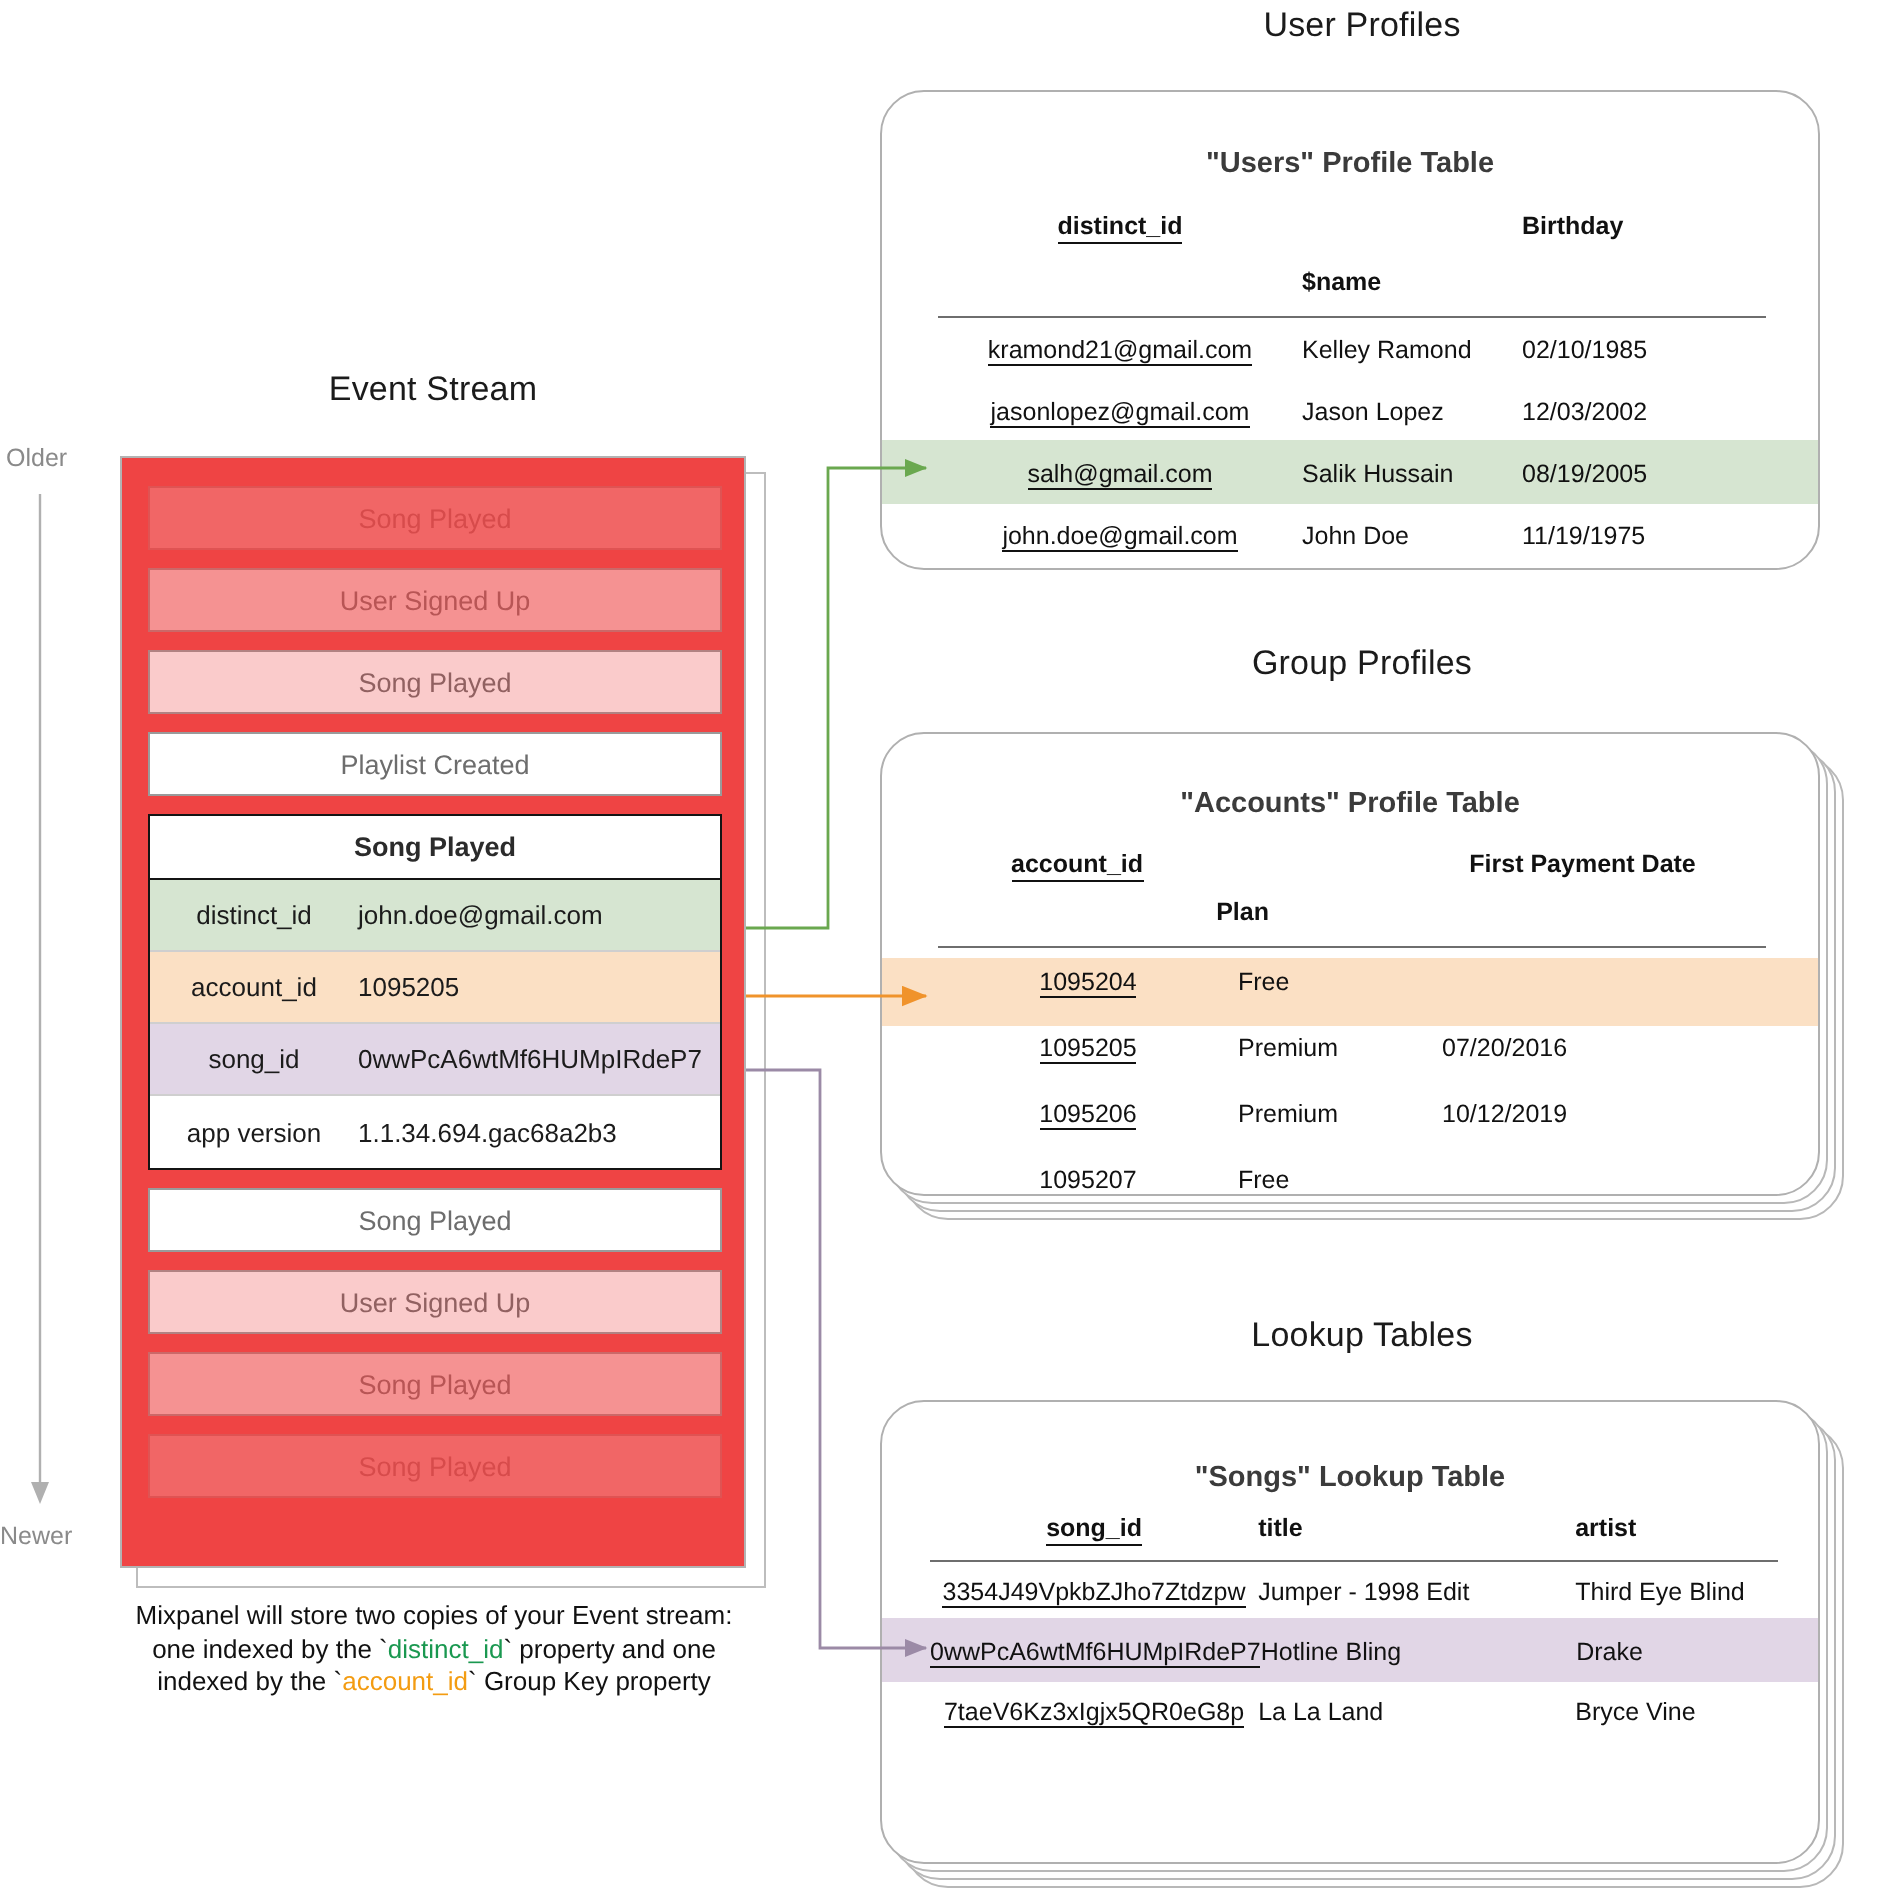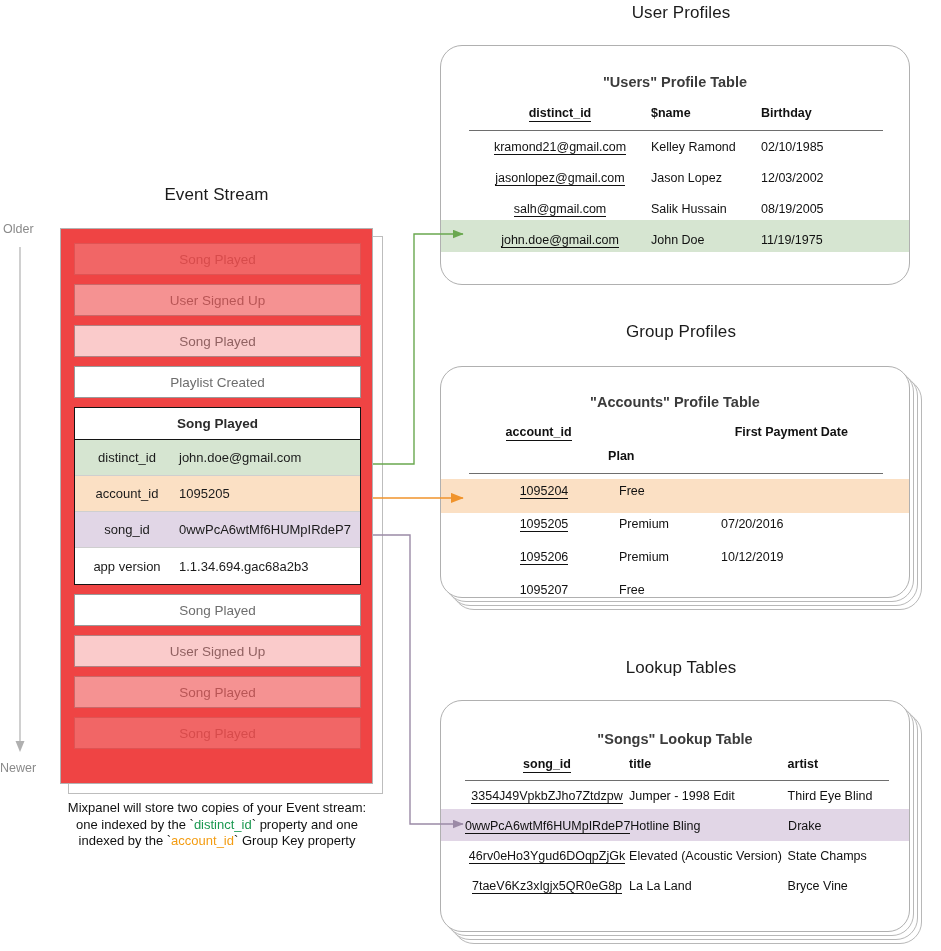--- a/index.html
+++ b/index.html
@@ -170,21 +170,21 @@
   <div class="section-title" style="left:440px;top:3px;width:482px;">User Profiles</div>
   <div class="card-stack" style="left:440px;top:45px;width:482px;height:240px;">
     <div class="card-main" style="width:470px;height:240px;">
       <div class="card-title" style="top:28px;">"Users" Profile Table</div>
 
       <div class="hl-band" style="left:0;top:174px;width:470px;height:32px;background:#d6e5d1;"></div>
 
       <div class="tbl" style="left:28px;top:60px;width:414px;">
         <div class="thead">
           <div class="th c0" style="width:182px;"><span>distinct_id</span></div>
-          <div class="th" style="width:110px;">$name</div>
+          <div class="th" style="width:110px;margin-top:28px;">$name</div>
           <div class="th" style="width:120px;">Birthday</div>
         </div>
         <div class="rule" style="margin-top:10px;"></div>
         <div class="trow" style="height:31px;">
           <div class="td c0" style="width:182px;"><span>kramond21@gmail.com</span></div>
           <div class="td" style="width:110px;">Kelley Ramond</div>
           <div class="td" style="width:120px;">02/10/1985</div>
         </div>
         <div class="trow" style="height:31px;">
           <div class="td c0" style="width:182px;"><span>jasonlopez@gmail.com</span></div>
@@ -265,25 +265,20 @@
         <div class="rule" style="margin-top:9px;"></div>
         <div class="trow" style="height:30px;">
           <div class="td c0" style="width:178px;"><span>3354J49VpkbZJho7Ztdzpw</span></div>
           <div class="td" style="width:172px;">Jumper - 1998 Edit</div>
           <div class="td" style="width:110px;">Third Eye Blind</div>
         </div>
         <div class="trow" style="height:30px;">
           <div class="td c0" style="width:178px;"><span>0wwPcA6wtMf6HUMpIRdeP7</span></div>
           <div class="td" style="width:172px;">Hotline Bling</div>
           <div class="td" style="width:110px;">Drake</div>
-        </div>
-        <div class="trow" style="height:30px;">
-          <div class="td c0" style="width:178px;"><span>46rv0eHo3Ygud6DOqpZjGk</span></div>
-          <div class="td" style="width:172px;">Elevated (Acoustic Version)</div>
-          <div class="td" style="width:110px;">State Champs</div>
         </div>
         <div class="trow" style="height:30px;">
           <div class="td c0" style="width:178px;"><span>7taeV6Kz3xIgjx5QR0eG8p</span></div>
           <div class="td" style="width:172px;">La La Land</div>
           <div class="td" style="width:110px;">Bryce Vine</div>
         </div>
       </div>
     </div>
   </div>
 

